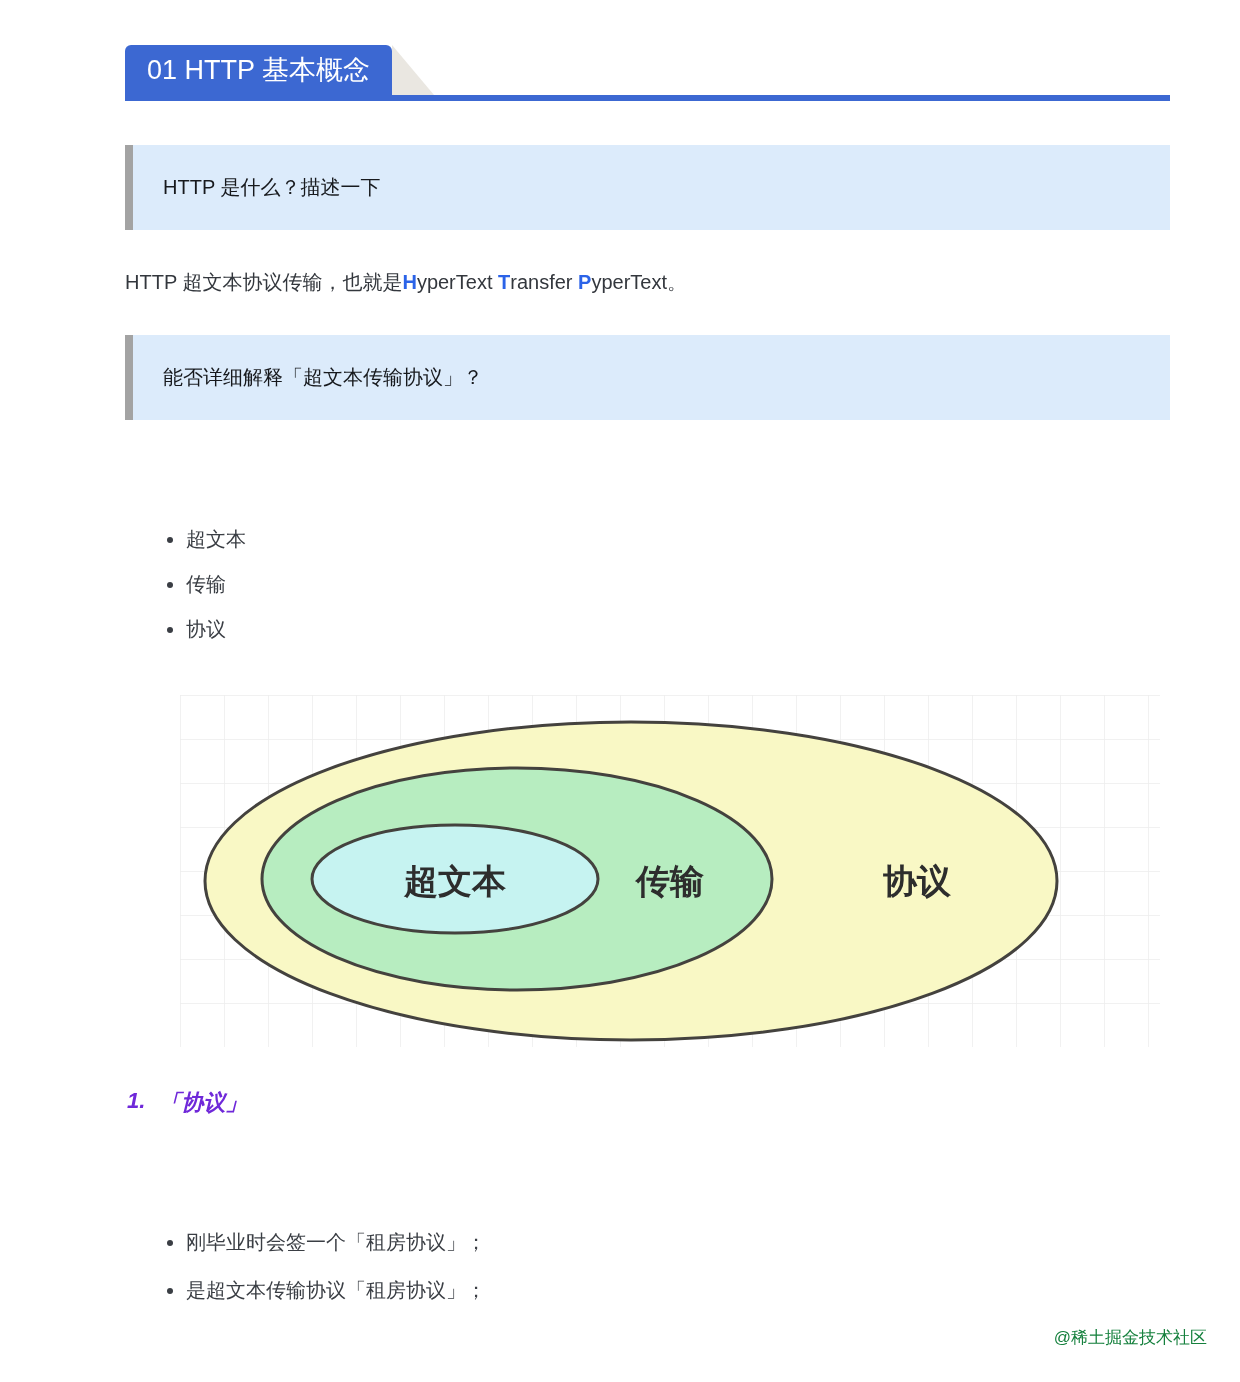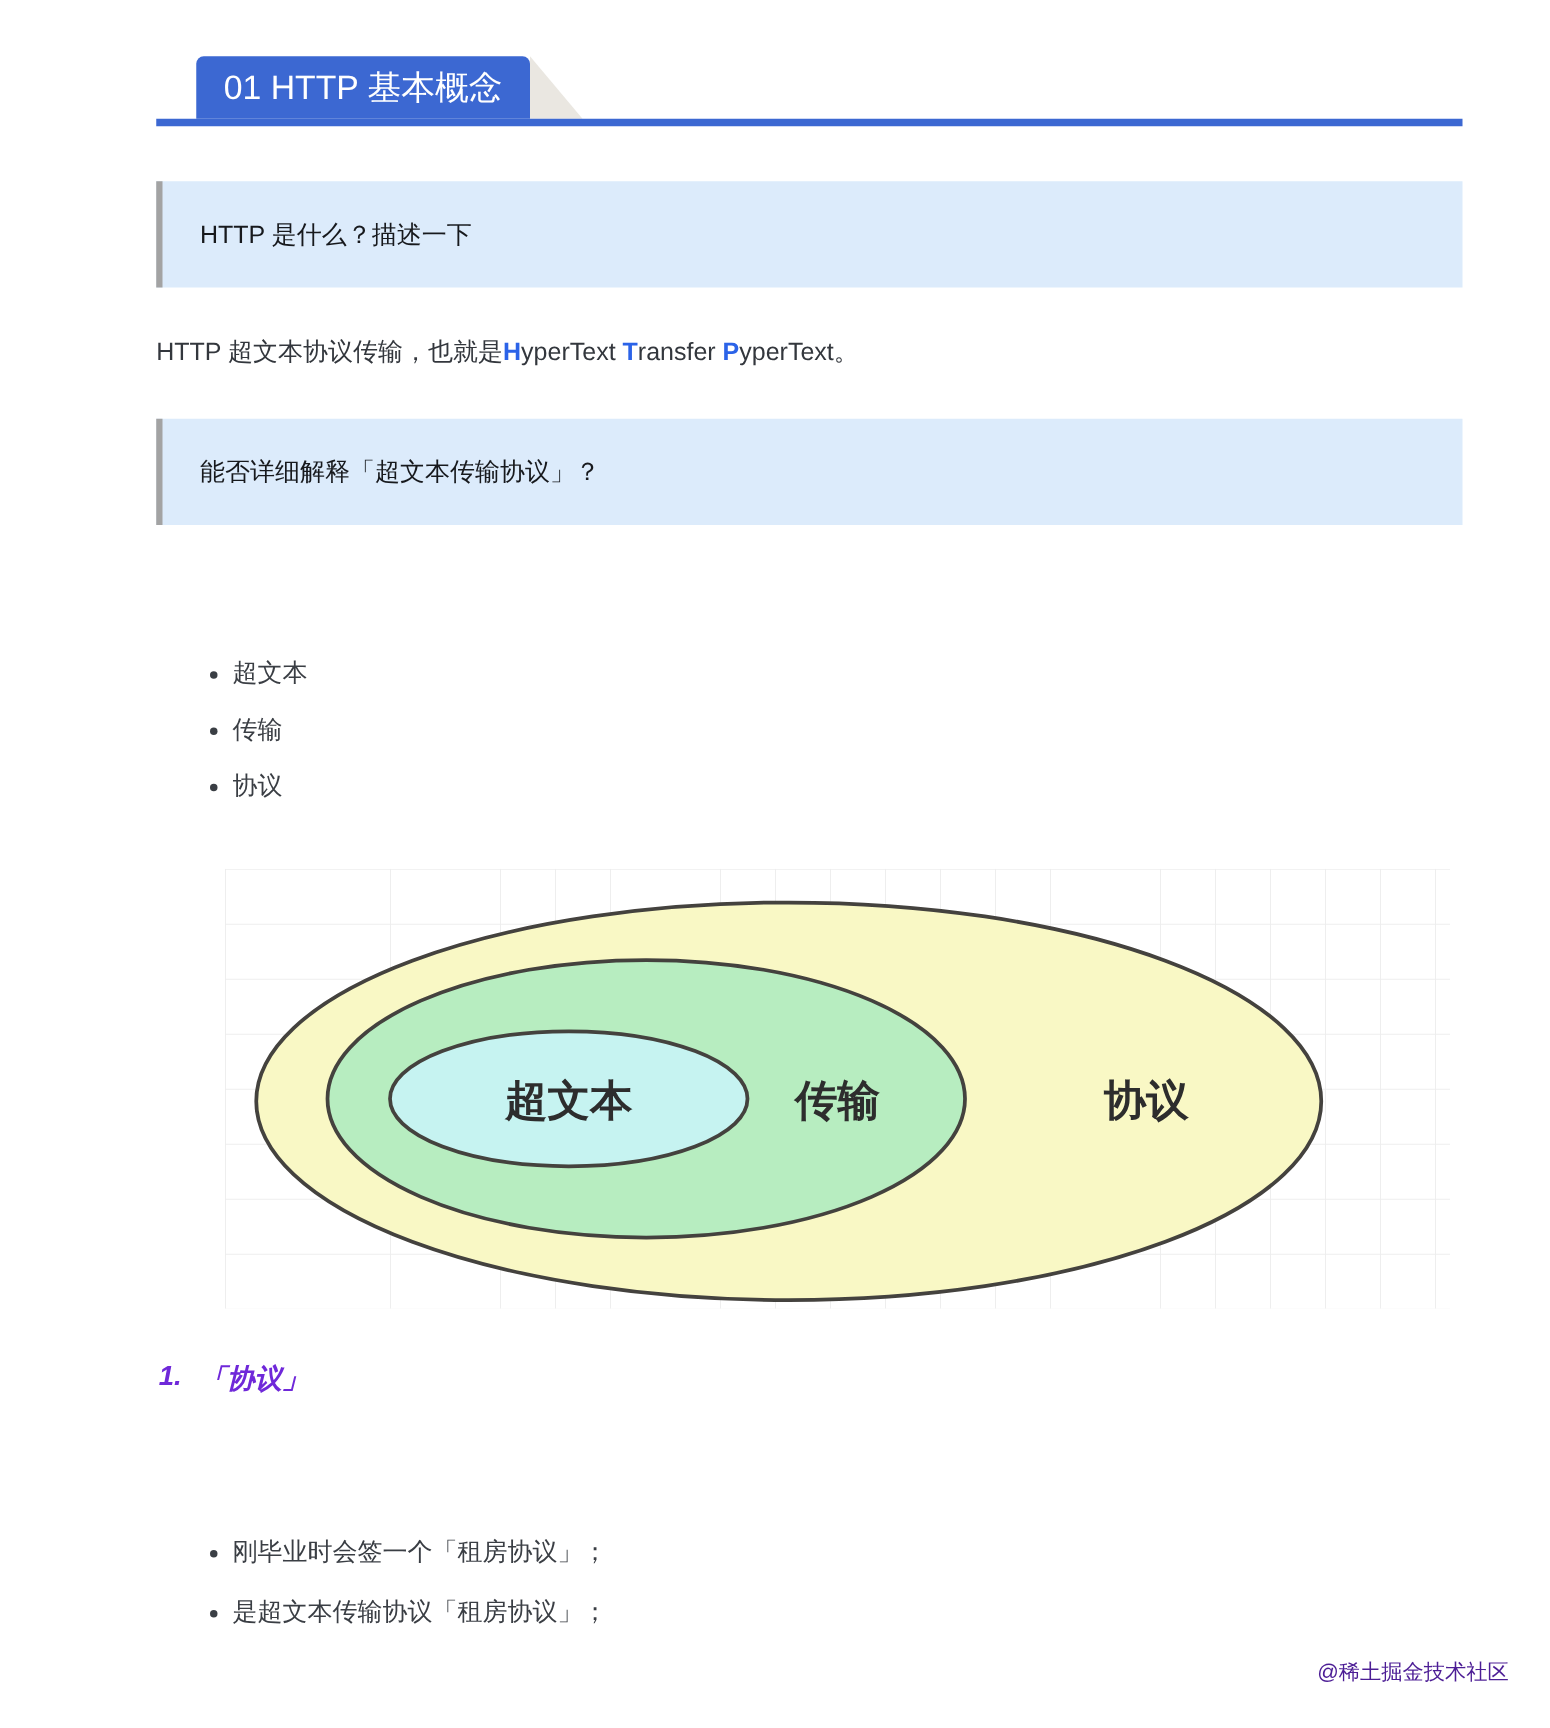--- a/index.html
+++ b/index.html
@@ -8,21 +8,21 @@
     width:1240px; height:1382px;
     background:#ffffff;
     font-family:"Liberation Sans", sans-serif;
     color:#2b2f36;
     overflow:hidden;
   }
 
   
   .header-row {
     position:absolute; left:125px; top:45px;
-    display:flex; align-items:flex-end;margin-left:32px;
+    display:flex; align-items:flex-end;
   }
   .section-badge {
     height:50px; line-height:50px;
     padding:0 22px;
     background:#3c68d2;
     color:#ffffff;
     font-size:27px;
     border-radius:6px 6px 0 0;
     white-space:nowrap;
   }
@@ -36,21 +36,21 @@
     width:1045px; height:6px;
     background:#3c68d2;
   }
 
   
   .qbox {
     position:absolute; left:125px;
     width:1045px; height:85px;
     box-sizing:border-box;
     background:#dcebfb;
-    border-left:5px solid #a3a3a3;
+    border-left:8px solid #a3a3a3;
     display:flex; align-items:center;
     padding-left:30px;
     font-size:20px;
     color:#17191d;
   }
   .qbox1 { top:145px; }
   .qbox2 { top:335px; }
 
   
   .para {
@@ -93,21 +93,21 @@
     position:absolute; left:127px; top:1088px;
     font-size:22px; font-style:italic; font-weight:600;
     color:#6f28d9;
     display:flex; gap:14px;
     white-space:nowrap;
   }
 
   
   .watermark {
     position:absolute; top:1326px; right:33px;
-    font-size:17px; color:#4c1d95;
+    font-size:17px; color:#15803d;
     white-space:nowrap;
   }
 </style>
 </head>
 <body>
 
 <div class="page">
 
   <div class="header-row">
     <div class="section-badge">01 HTTP 基本概念</div>

